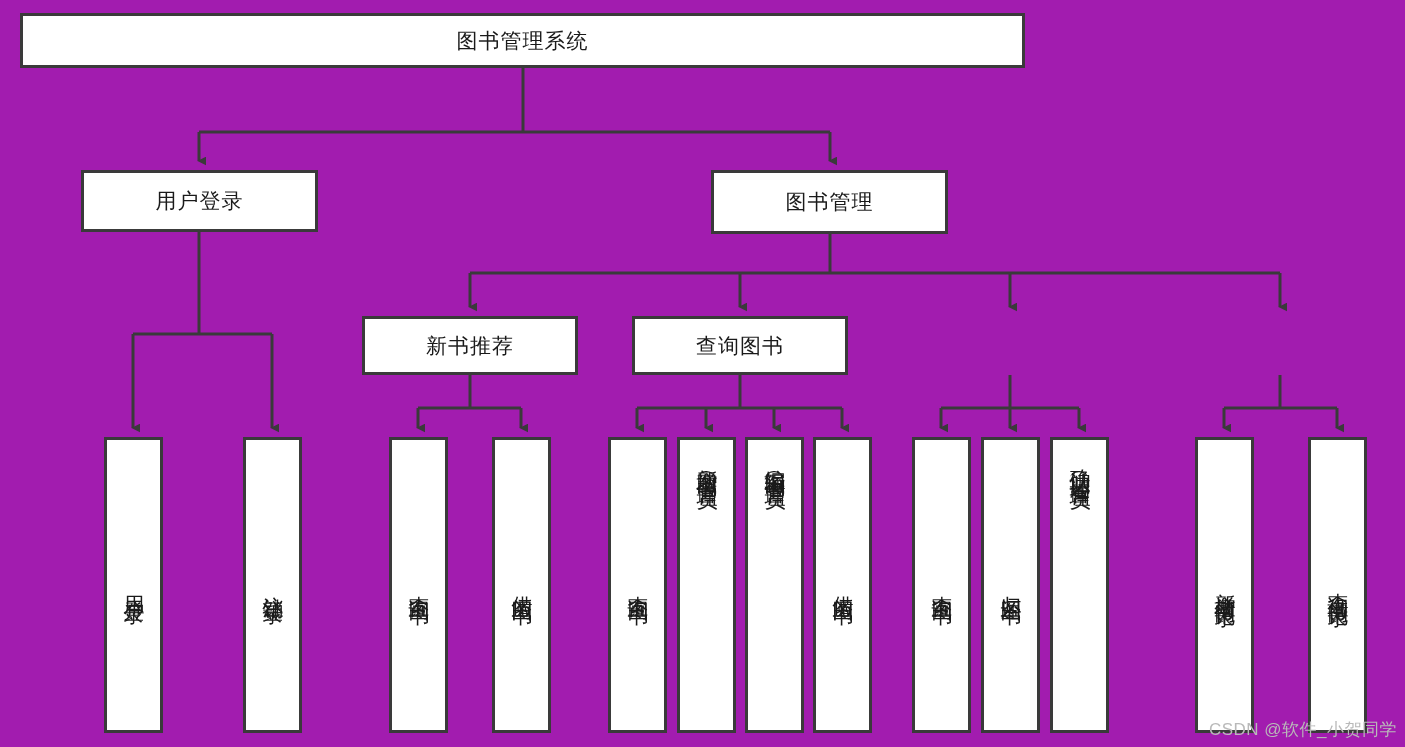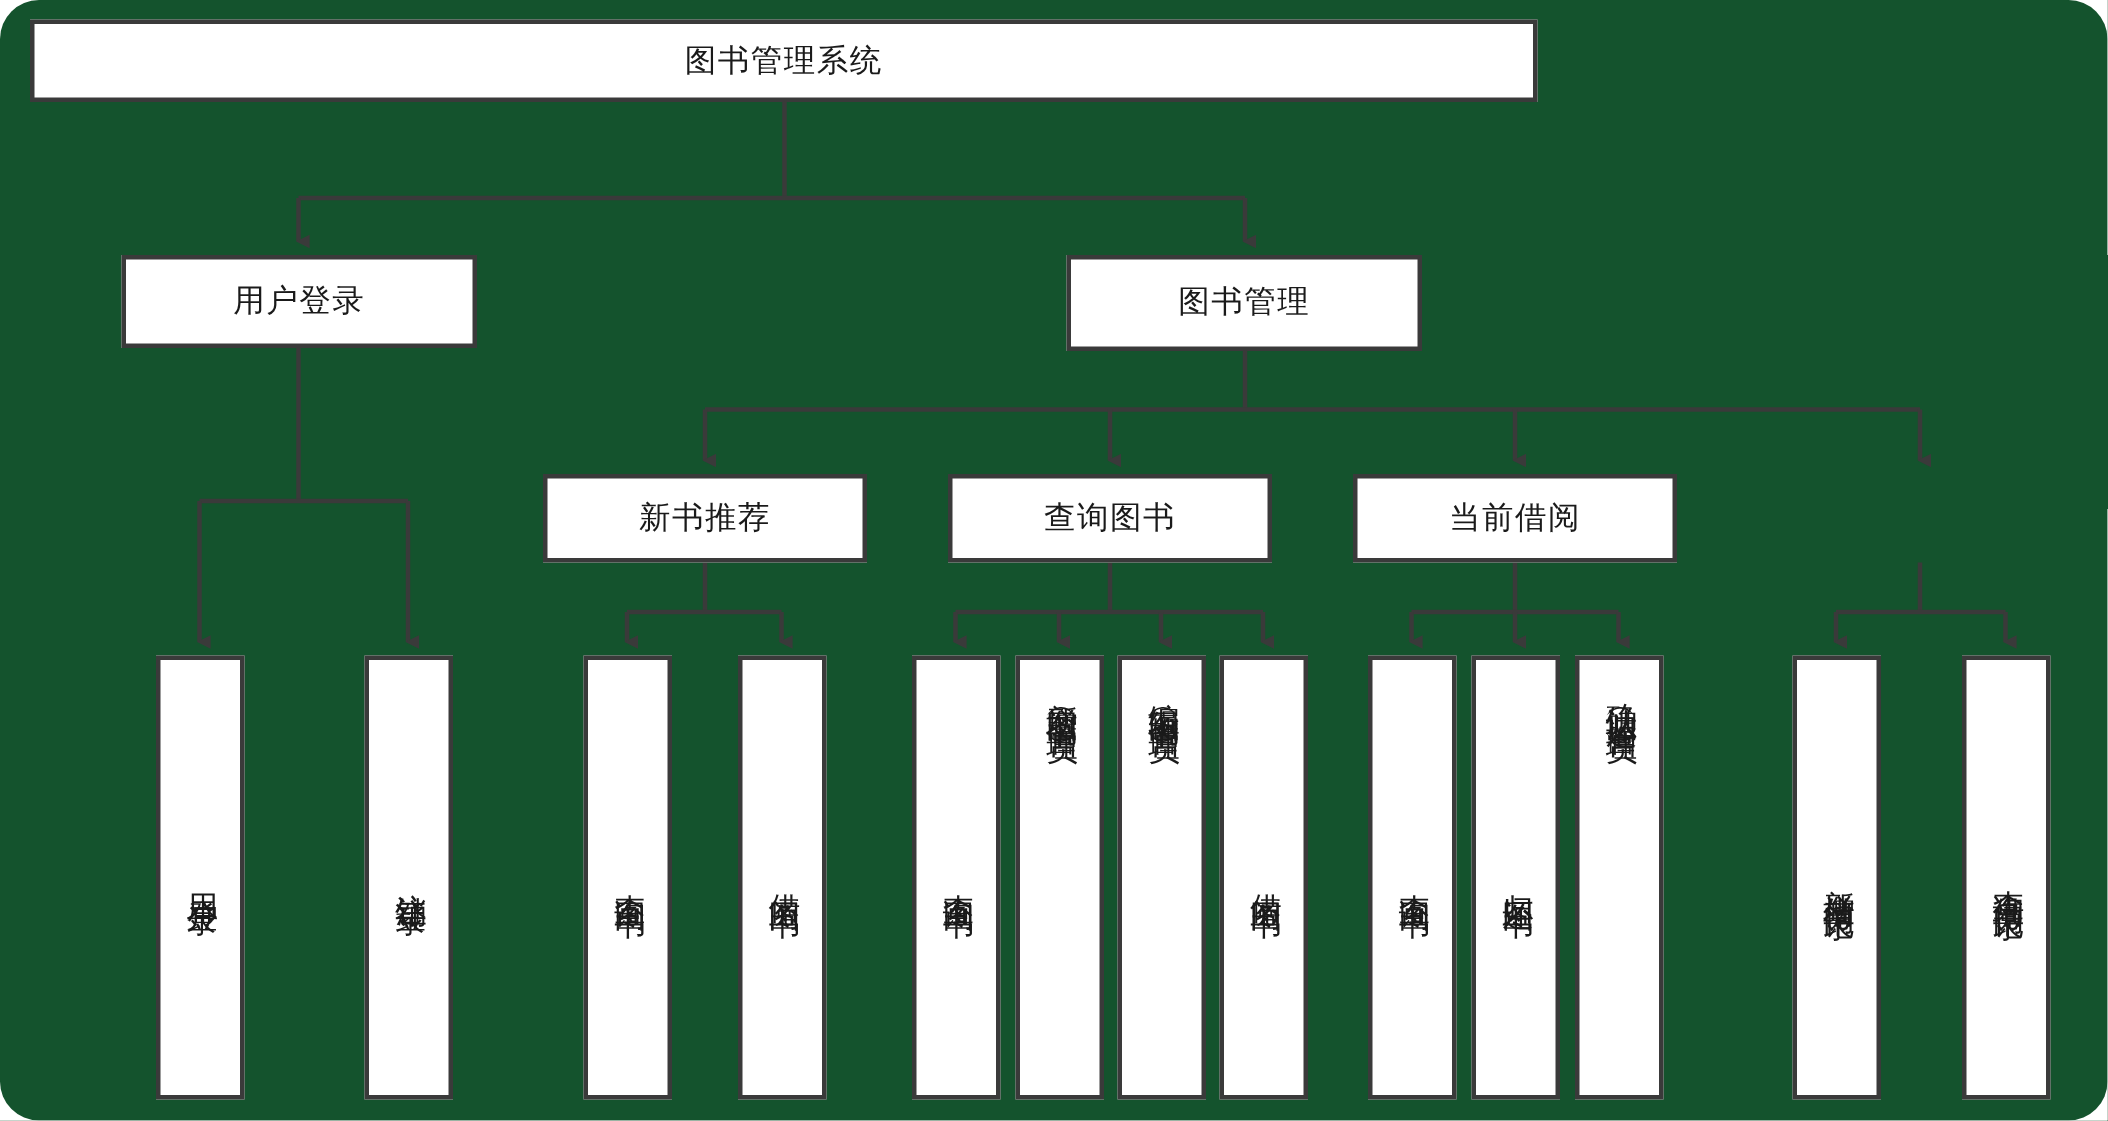--- a/index.html
+++ b/index.html
@@ -8,23 +8,22 @@
     padding: 0;
     background: #ffffff;
   }
   body {
     font-family: "Liberation Sans", "DejaVu Sans", sans-serif;
   }
   #diagram-root {
     position: relative;
     width: 1405px;
     height: 747px;
-    background: #14532d;
+    background: #a21caf;
     overflow: hidden;
-    border-radius: 26px;
   }
   svg.diagram-canvas {
     position: absolute;
     left: 0;
     top: 0;
     width: 1405px;
     height: 747px;
   }
   .node-box {
     position: absolute;
@@ -147,23 +146,20 @@
   <div class="node-box level-2" style="left:711px; top:170px; width:237px; height:64px;">
     <span class="node-label-h">图书管理</span>
   </div>
 
   <div class="node-box level-3" style="left:362px; top:316px; width:216px; height:59px;">
     <span class="node-label-h">新书推荐</span>
   </div>
   <div class="node-box level-3" style="left:632px; top:316px; width:216px; height:59px;">
     <span class="node-label-h">查询图书</span>
   </div>
-  <div class="node-box level-3" style="left:902px; top:316px; width:216px; height:59px;">
-    <span class="node-label-h">当前借阅</span>
-  </div>
 
   <div class="node-box leaf" style="left:104px; top:437px; width:59px; height:296px;">
     <div class="leaf-inner centered">
       <span class="node-label-v">用户登录</span>
     </div>
   </div>
   <div class="node-box leaf" style="left:243px; top:437px; width:59px; height:296px;">
     <div class="leaf-inner centered">
       <span class="node-label-v">注销登录</span>
     </div>
@@ -221,13 +217,14 @@
     <div class="leaf-inner centered">
       <span class="node-label-v">新增借阅记录</span>
     </div>
   </div>
   <div class="node-box leaf" style="left:1308px; top:437px; width:59px; height:296px;">
     <div class="leaf-inner centered">
       <span class="node-label-v">查询借阅记录</span>
     </div>
   </div>
 
+  <div class="watermark">CSDN @软件_小贺同学</div>
 </div>
 
 </body></html>

